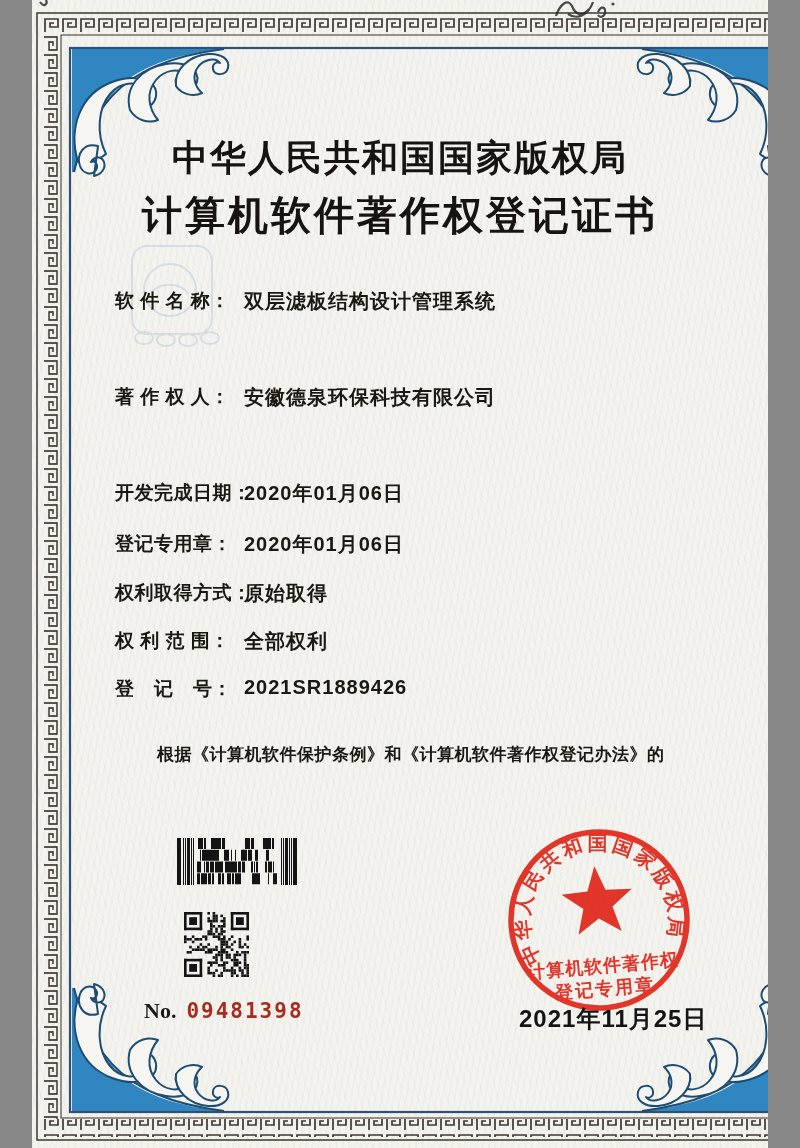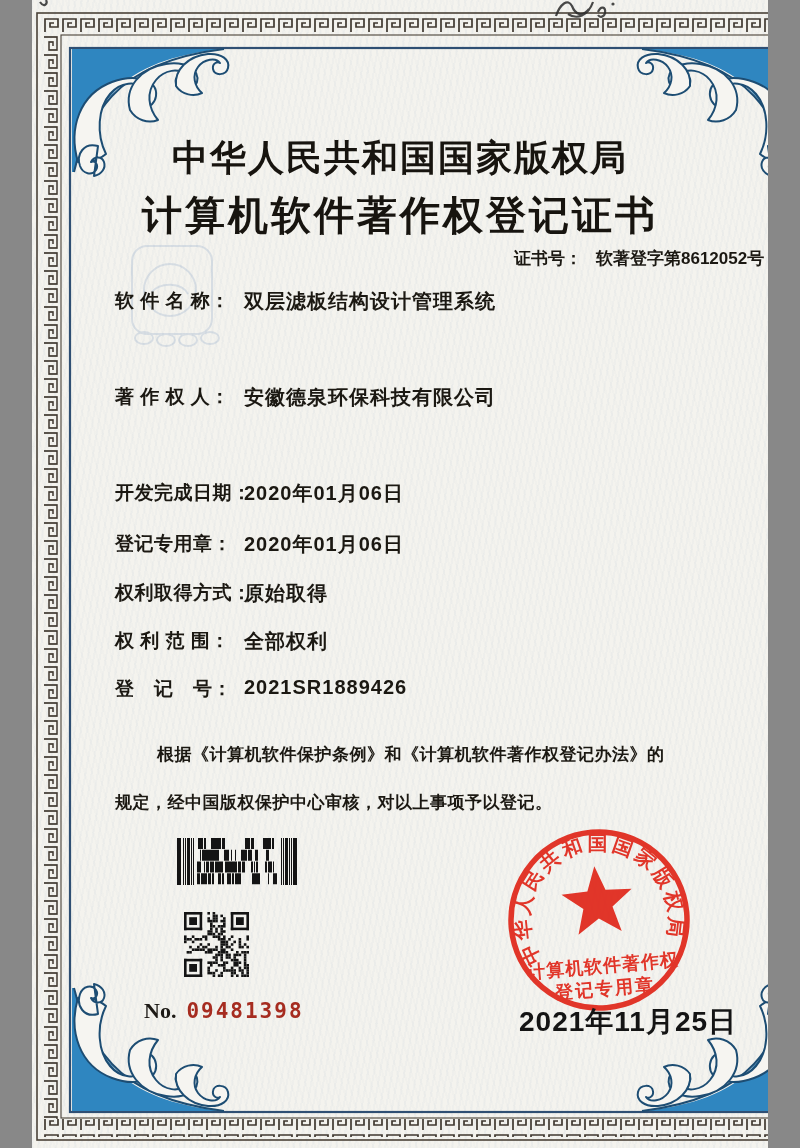--- a/index.html
+++ b/index.html
@@ -37,21 +37,21 @@
     position:absolute;left:129px;top:0;font-size:20px;font-weight:700;letter-spacing:1px;
   }
   .fv .l2{margin-top:9px;}
   .statement{position:absolute;left:83px;top:731px;font-size:17px;font-weight:700;line-height:48px;letter-spacing:0.5px;}
   .statement .ind{text-indent:42px;}
   .serial{left:112px;top:998px;font-family:"Liberation Serif", serif;font-size:22px;font-weight:700;color:#1d1a16;}
   .serial .digits{
     font-family:"DejaVu Sans Mono", monospace;font-size:21px;font-weight:700;
     color:#a62c20;letter-spacing:2px;margin-left:10px;
   }
-  .issuedate{left:487px;top:1003px;font-size:28px;font-weight:700;letter-spacing:1px;color:#141414;z-index:5;}
+  .issuedate{left:487px;top:1003px;font-size:24px;font-weight:700;letter-spacing:1px;color:#141414;z-index:5;}
 </style>
 </head>
 <body>
 
 <div id="page">
 
   <svg id="deco" width="800" height="1148" viewBox="0 0 800 1148">
     <defs>
       <pattern id="mh" width="18" height="18" patternUnits="userSpaceOnUse" x="10" y="16">
         <path d="M3,16 V3 H16 V11 H8 V7 H12" stroke="#3f3830" stroke-width="1.7" fill="none"></path>
@@ -398,23 +398,20 @@
           <rect x="59.800000000000004" y="62.400000000000006" w="2.6" width="2.6" height="2.6"></rect>
           <rect x="62.400000000000006" y="62.400000000000006" w="2.6" width="2.6" height="2.6"></rect>
         </g>
     </g>
   </svg>
 
   <div class="abs title" style="top:134px;">中华人民共和国国家版权局</div>
 
   <div class="abs subtitle" style="top:188px;">计算机软件著作权登记证书</div>
 
-  <div class="abs certno" style="left:482px;top:247px;">
-    <span>证书号：</span><span class="num">软著登字第8612052号</span>
-  </div>
 
   <div class="row" style="top:288px;">
     <span class="fl">软 件 名 称：</span>
     <span class="fv">
       <div>双层滤板结构设计管理系统</div>
     </span>
   </div>
 
   <div class="row" style="top:384px;">
     <span class="fl">著 作 权 人：</span>
@@ -441,21 +438,20 @@
     <span class="fv">全部权利</span>
   </div>
 
   <div class="row" style="top:676px;">
     <span class="fl">登　记　号：</span>
     <span class="fv">2021SR1889426</span>
   </div>
 
   <div class="statement">
     <div class="ind">根据《计算机软件保护条例》和《计算机软件著作权登记办法》的</div>
-    <div>规定，经中国版权保护中心审核，对以上事项予以登记。</div>
   </div>
 
   <div class="abs serial">
     <span>No.</span><span class="digits">09481398</span>
   </div>
 
   <svg id="sealsvg" width="800" height="1148" viewBox="0 0 800 1148">
     <g transform="rotate(-5 567 920)" opacity="0.92">
       <circle cx="567" cy="920" r="88" fill="none" stroke="#e02619" stroke-width="5.5"></circle>
       <path id="sealArc" d="M506.4,955 A70,70 0 1 1 627.6,955" fill="none"></path>

